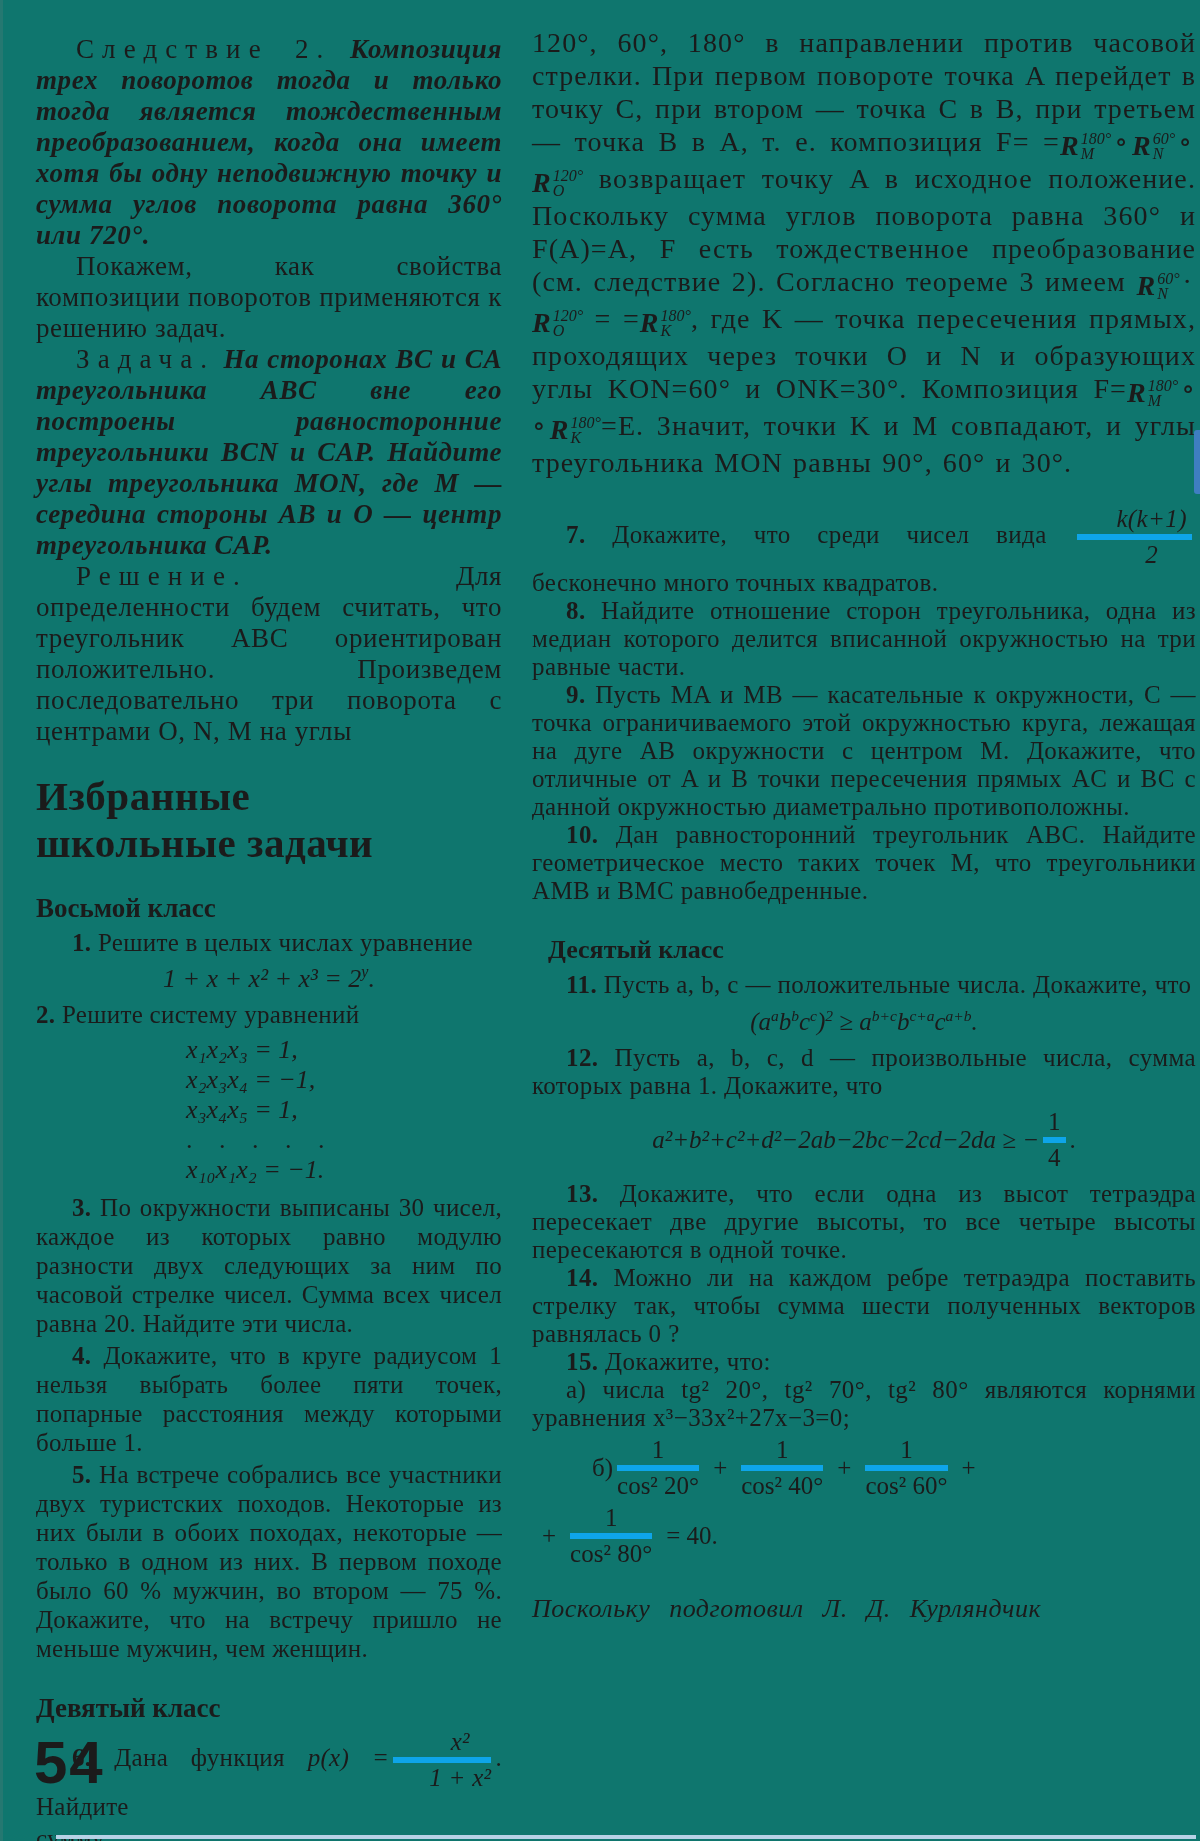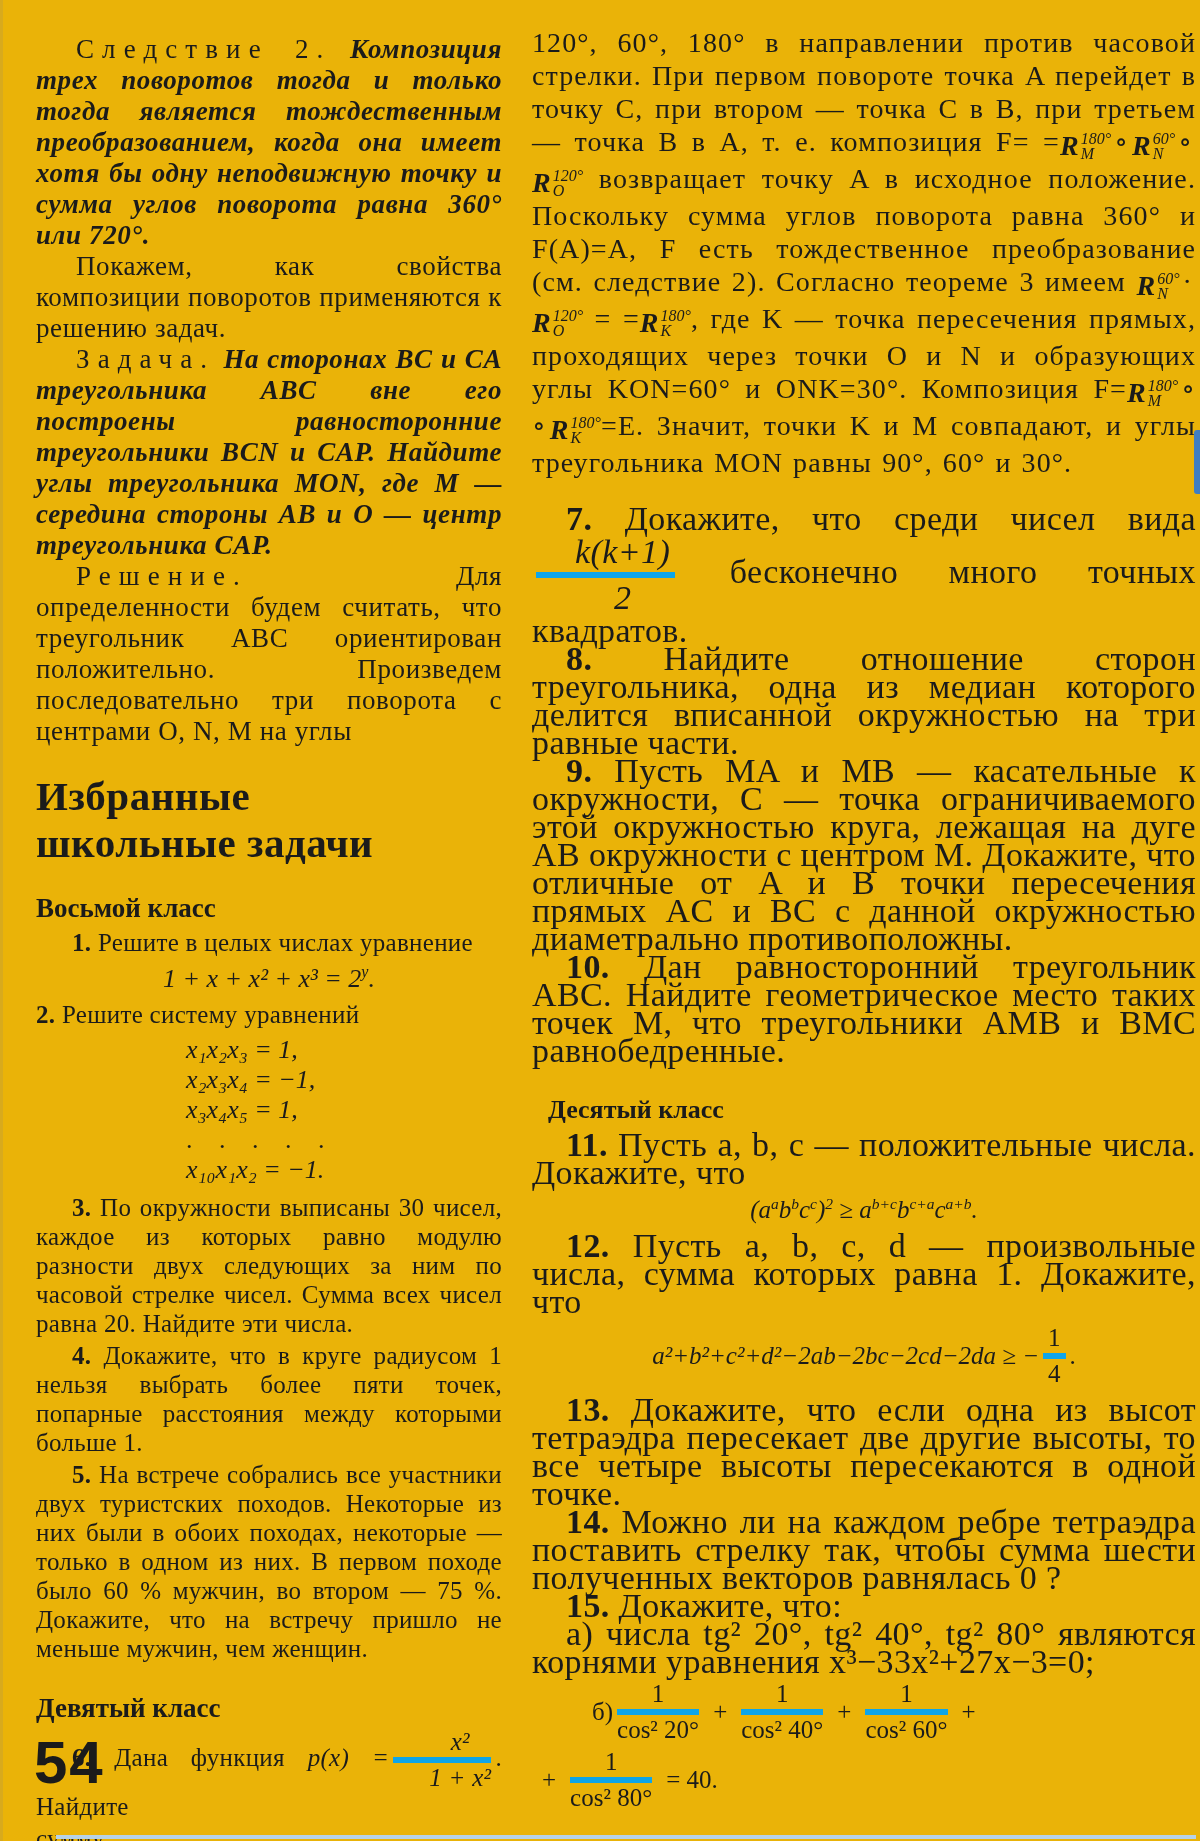--- a/index.html
+++ b/index.html
@@ -1,18 +1,18 @@
 <!DOCTYPE html>
 <html><head>
 <meta charset="utf-8">
 <style>
   html,body{margin:0;padding:0;background:#e9e6df;}
   .page{
     position:relative;width:1200px;height:1841px;overflow:hidden;
-    background:#eab308;color:#1b1b1b;
+    background:#0f766e;color:#1b1b1b;
     font-family:"Liberation Serif","DejaVu Serif",serif;
   }
   
   .colL{position:absolute;left:36px;top:34px;width:466px;}
   .colR{position:absolute;left:532px;top:26px;width:664px;}
 
   
   .b1{font-size:27px;line-height:31px;text-align:justify;letter-spacing:0.6px;margin:0;}
   .ind{text-indent:40px;}
   .lede{font-style:italic;font-weight:700;}
@@ -42,21 +42,21 @@
   .op{margin:0 4px;}
 
   
   .topR{font-size:28px;line-height:33px;text-align:justify;letter-spacing:1.1px;word-spacing:2px;margin:0;}
   .rop{display:inline-flex;align-items:center;white-space:nowrap;vertical-align:-4px;}
   .rb{font-style:italic;font-weight:700;}
   .rsc{display:inline-flex;flex-direction:column;font-size:16px;line-height:15px;margin-left:1px;font-style:italic;letter-spacing:0;}
   .rsup,.rsub{display:block;}
   .opc{margin:0 3px;}
 
-  .probR{font-size:34px;line-height:28px;text-align:justify;text-indent:34px;letter-spacing:0.4px;margin:0;}
+  .probR{font-size:25px;line-height:28px;text-align:justify;text-indent:34px;letter-spacing:0.4px;margin:0;}
   .mt1{margin-top:26px;}
   .gradeR{font-size:26px;font-weight:700;margin:30px 16px 6px;}
   sup{font-size:0.62em;}
   .dformR{display:flex;justify-content:center;align-items:center;font-size:25px;margin:8px 0;}
   .cosrow{display:flex;align-items:center;font-size:25px;margin:4px 0;}
   .cosrow .op{margin:0 10px;}
   .row1pad{padding-left:60px;}
   .footR{font-style:italic;font-size:26px;margin-top:26px;word-spacing:12px;letter-spacing:0.5px;}
 
   
@@ -184,21 +184,21 @@
         <span class="frac">
           <span class="n">1</span>
           <span class="d">4</span>
         </span>
         <span>.</span>
       </div>
 
     <p class="probR"><b class="pn">13.</b> <span>Докажите, что если одна из высот тетраэдра пересекает две другие высоты, то все четыре высоты пересекаются в одной точке.</span></p>
     <p class="probR"><b class="pn">14.</b> <span>Можно ли на каждом ребре тетраэдра поставить стрелку так, чтобы сумма шести полученных векторов равнялась 0 ?</span></p>
     <p class="probR"><b class="pn">15.</b> <span>Докажите, что:</span></p>
-    <p class="probR">а) числа tg² 20°, tg² 40°, tg² 80° являются корнями уравнения x³−33x²+27x−3=0;</p>
+    <p class="probR">а) числа tg² 20°, tg² 70°, tg² 80° являются корнями уравнения x³−33x²+27x−3=0;</p>
 
     <div class="cosrow row1pad">
       <span>б)</span>
       <span class="frac">
           <span class="n">1</span>
           <span class="d">cos² 20°</span>
         </span>
       <span class="op">+</span>
       <span class="frac">
           <span class="n">1</span>

